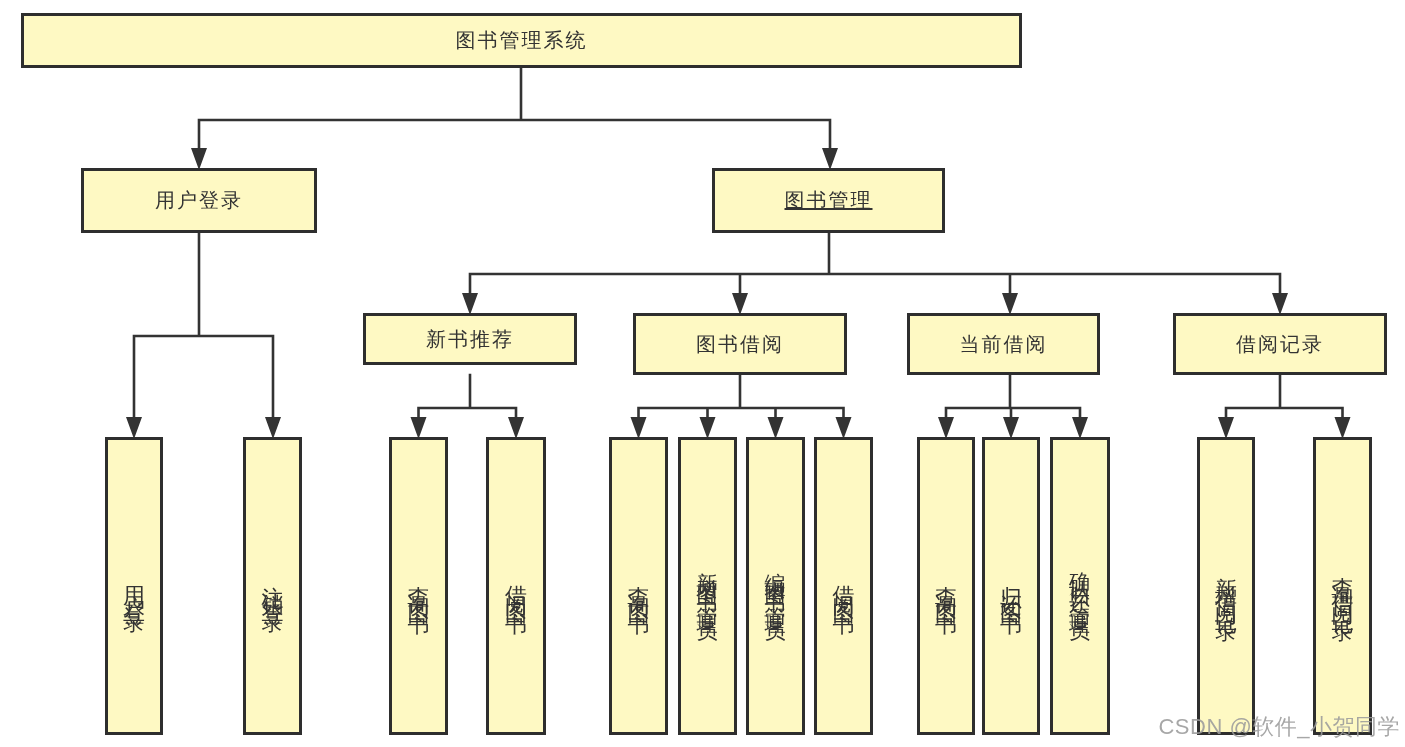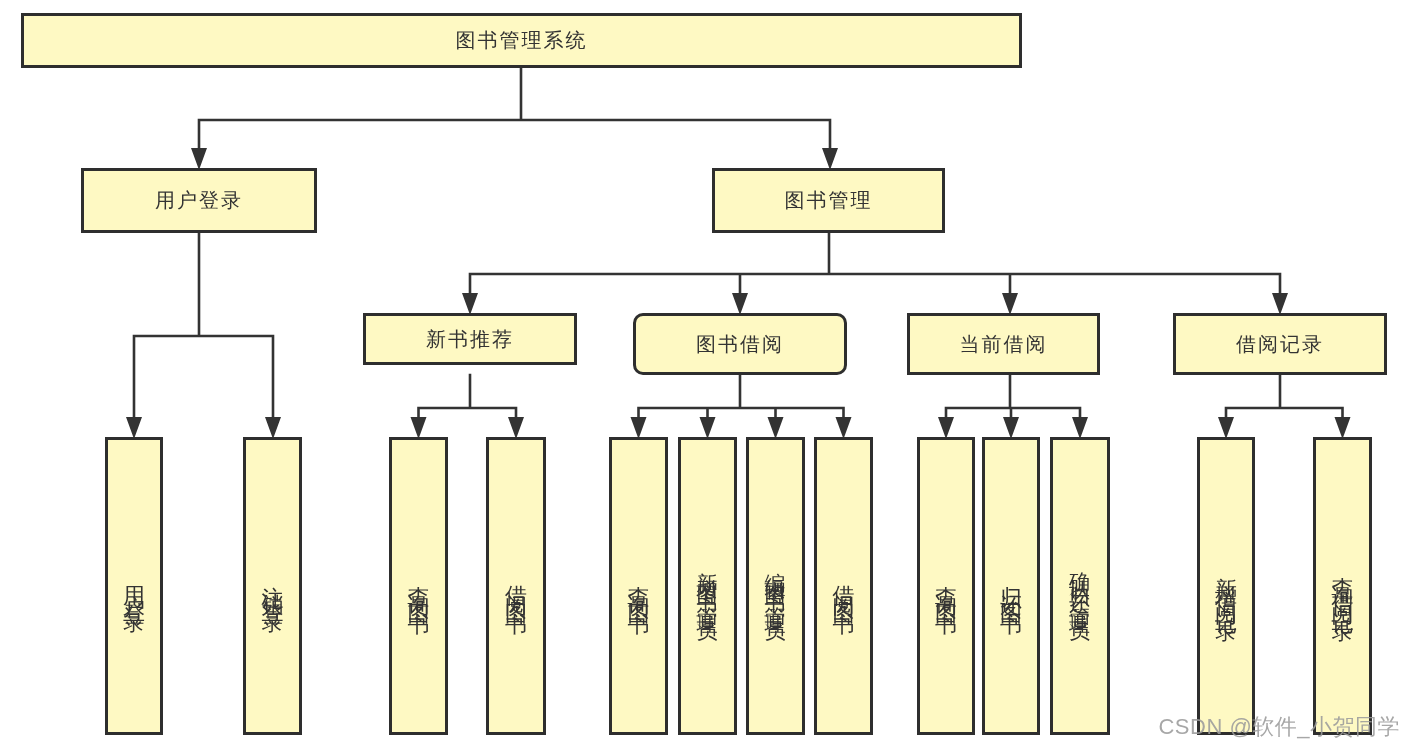--- a/index.html
+++ b/index.html
@@ -94,28 +94,28 @@
              M1334.5 417 L1350.5 417 L1342.5 439 Z"></path>
   </svg>
 
   <div class="box" style="left:21px; top:13px; width:1001px; height:55px;">
     <span class="h-label">图书管理系统</span>
   </div>
 
   <div class="box" style="left:81px; top:168px; width:236px; height:65px;">
     <span class="h-label">用户登录</span>
   </div>
-  <div class="box" style="left:712px; top:168px; width:233px; height:65px;">
+  <div class="box" style="left:712px; top:168px; width:233px; height:65px;text-decoration:underline;">
     <span class="h-label">图书管理</span>
   </div>
 
   <div class="box" style="left:363px; top:313px; width:214px; height:52px;">
     <span class="h-label">新书推荐</span>
   </div>
-  <div class="box" style="left:633px; top:313px; width:214px; height:62px;border-radius:10px;">
+  <div class="box" style="left:633px; top:313px; width:214px; height:62px;">
     <span class="h-label">图书借阅</span>
   </div>
   <div class="box" style="left:907px; top:313px; width:193px; height:62px;">
     <span class="h-label">当前借阅</span>
   </div>
   <div class="box" style="left:1173px; top:313px; width:214px; height:62px;">
     <span class="h-label">借阅记录</span>
   </div>
 
   <div class="box" style="left:105px; top:437px; width:58px; height:298px;">

